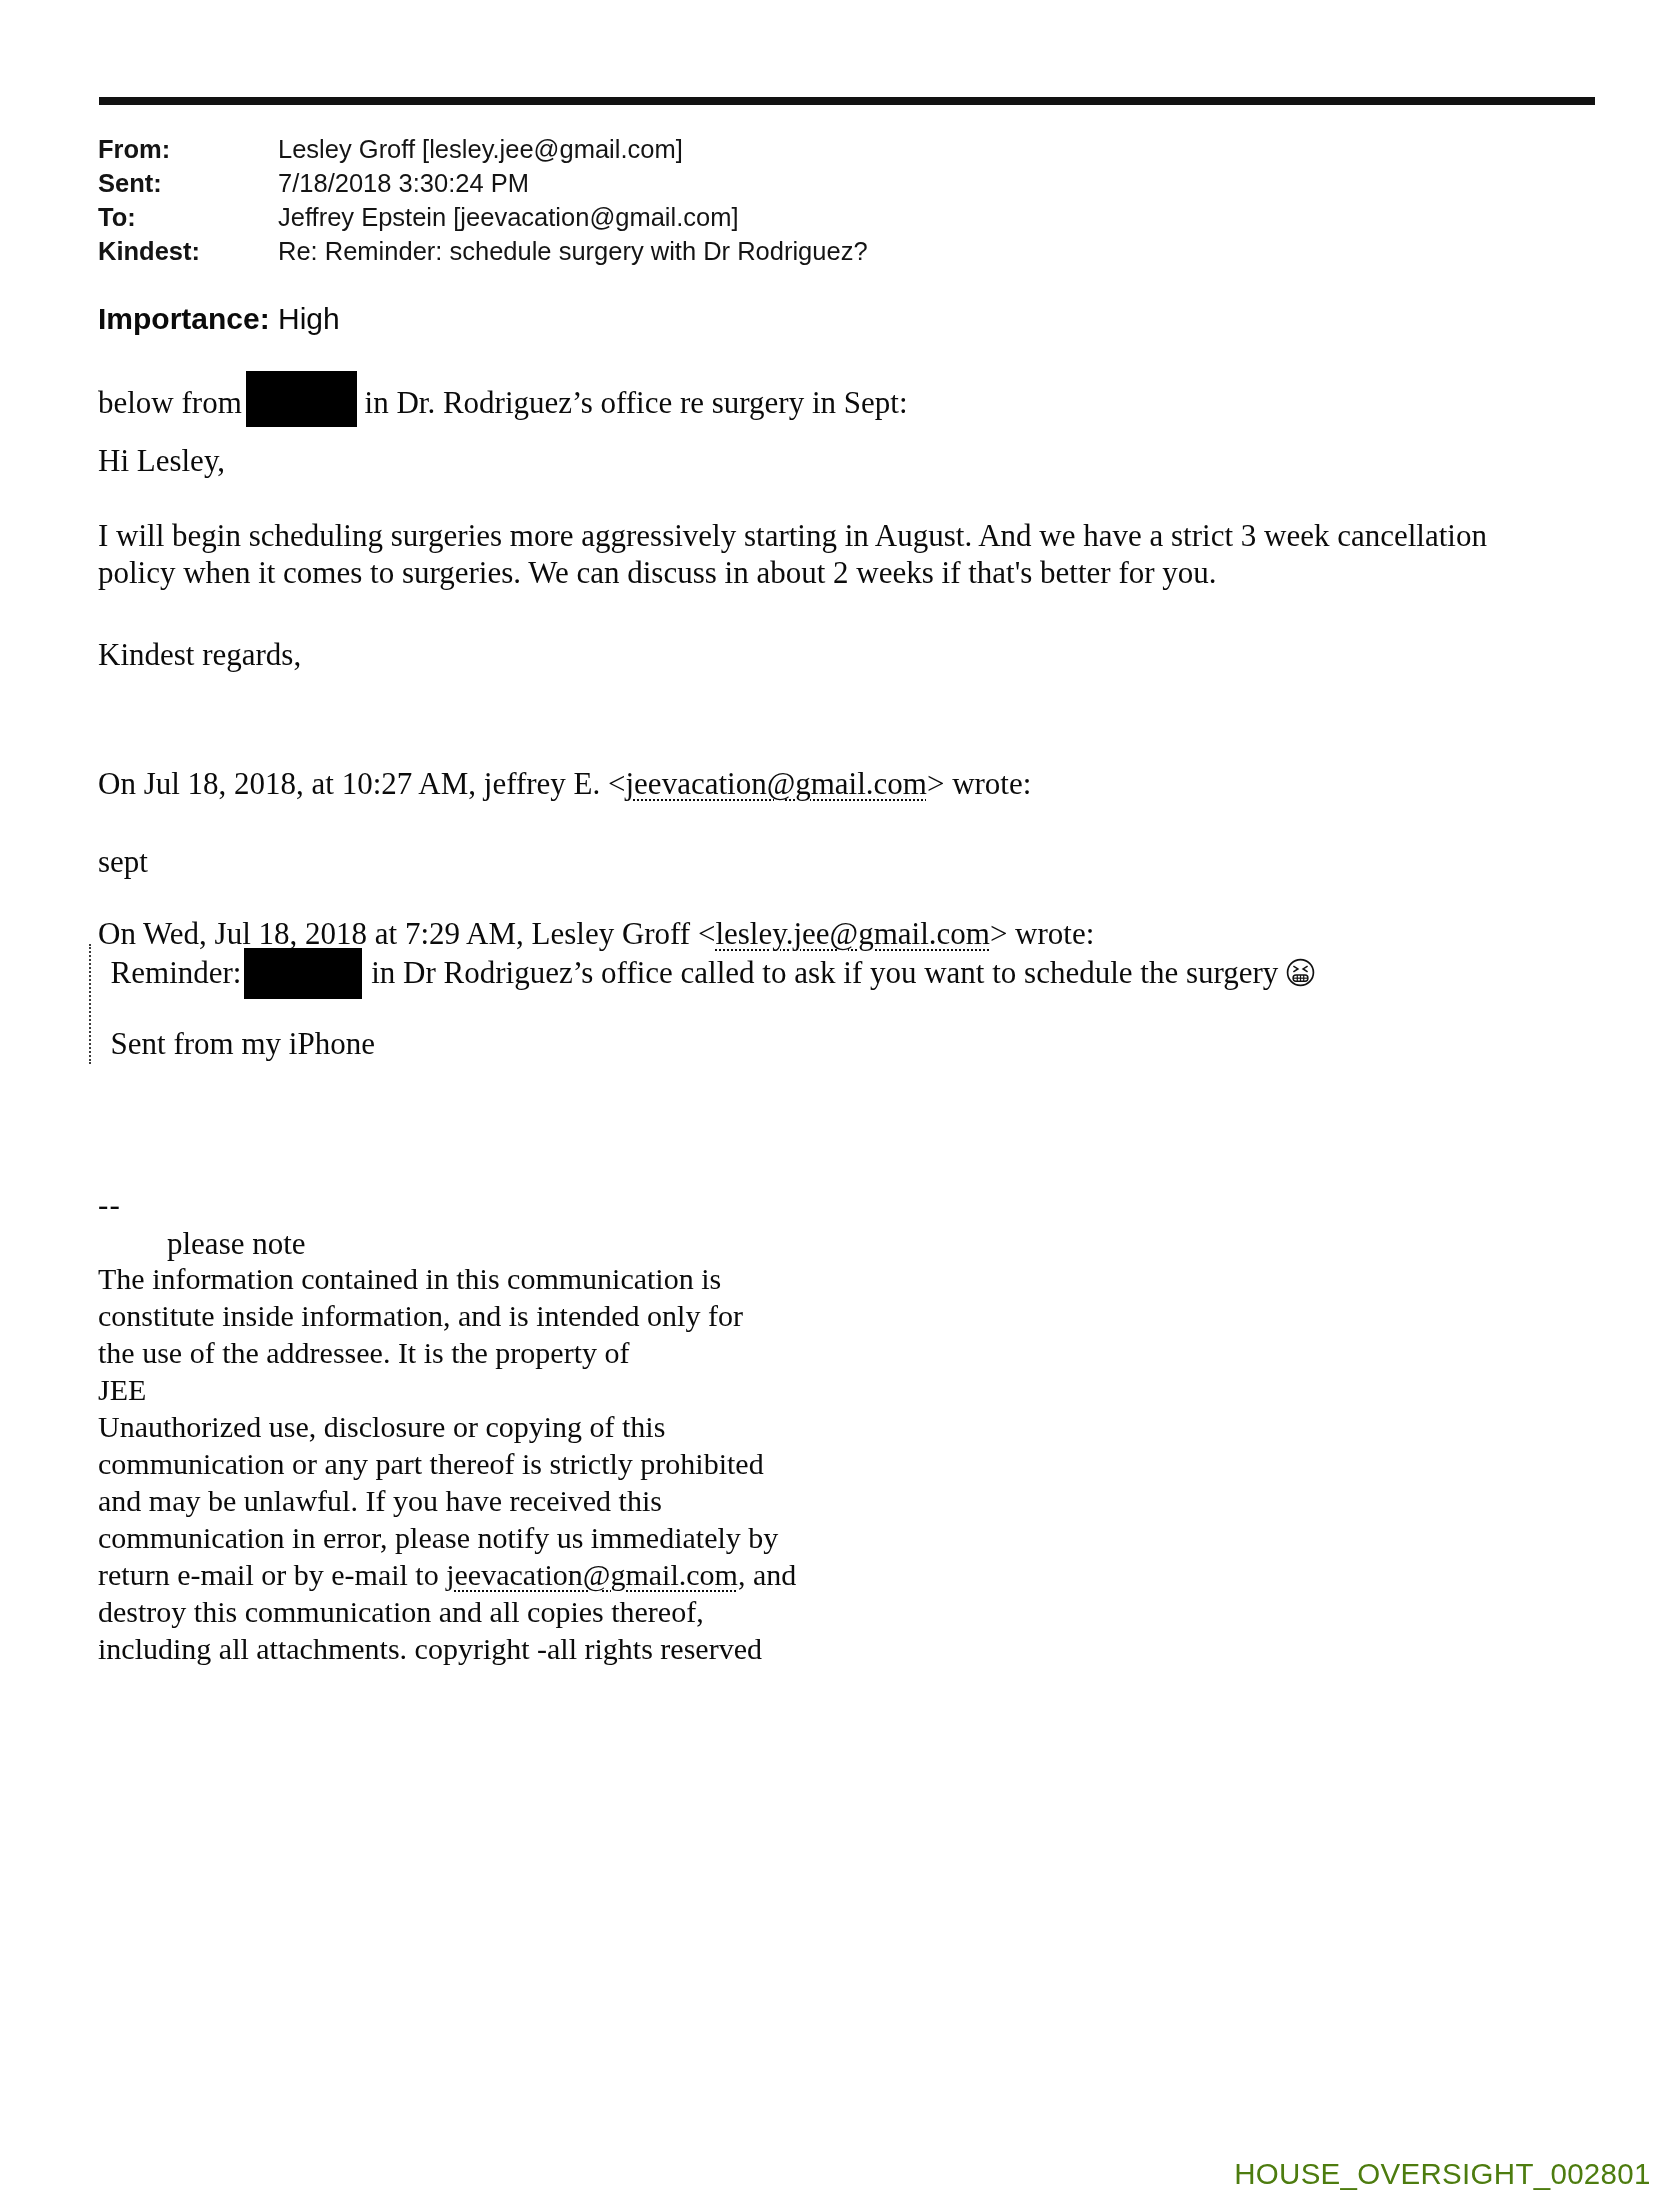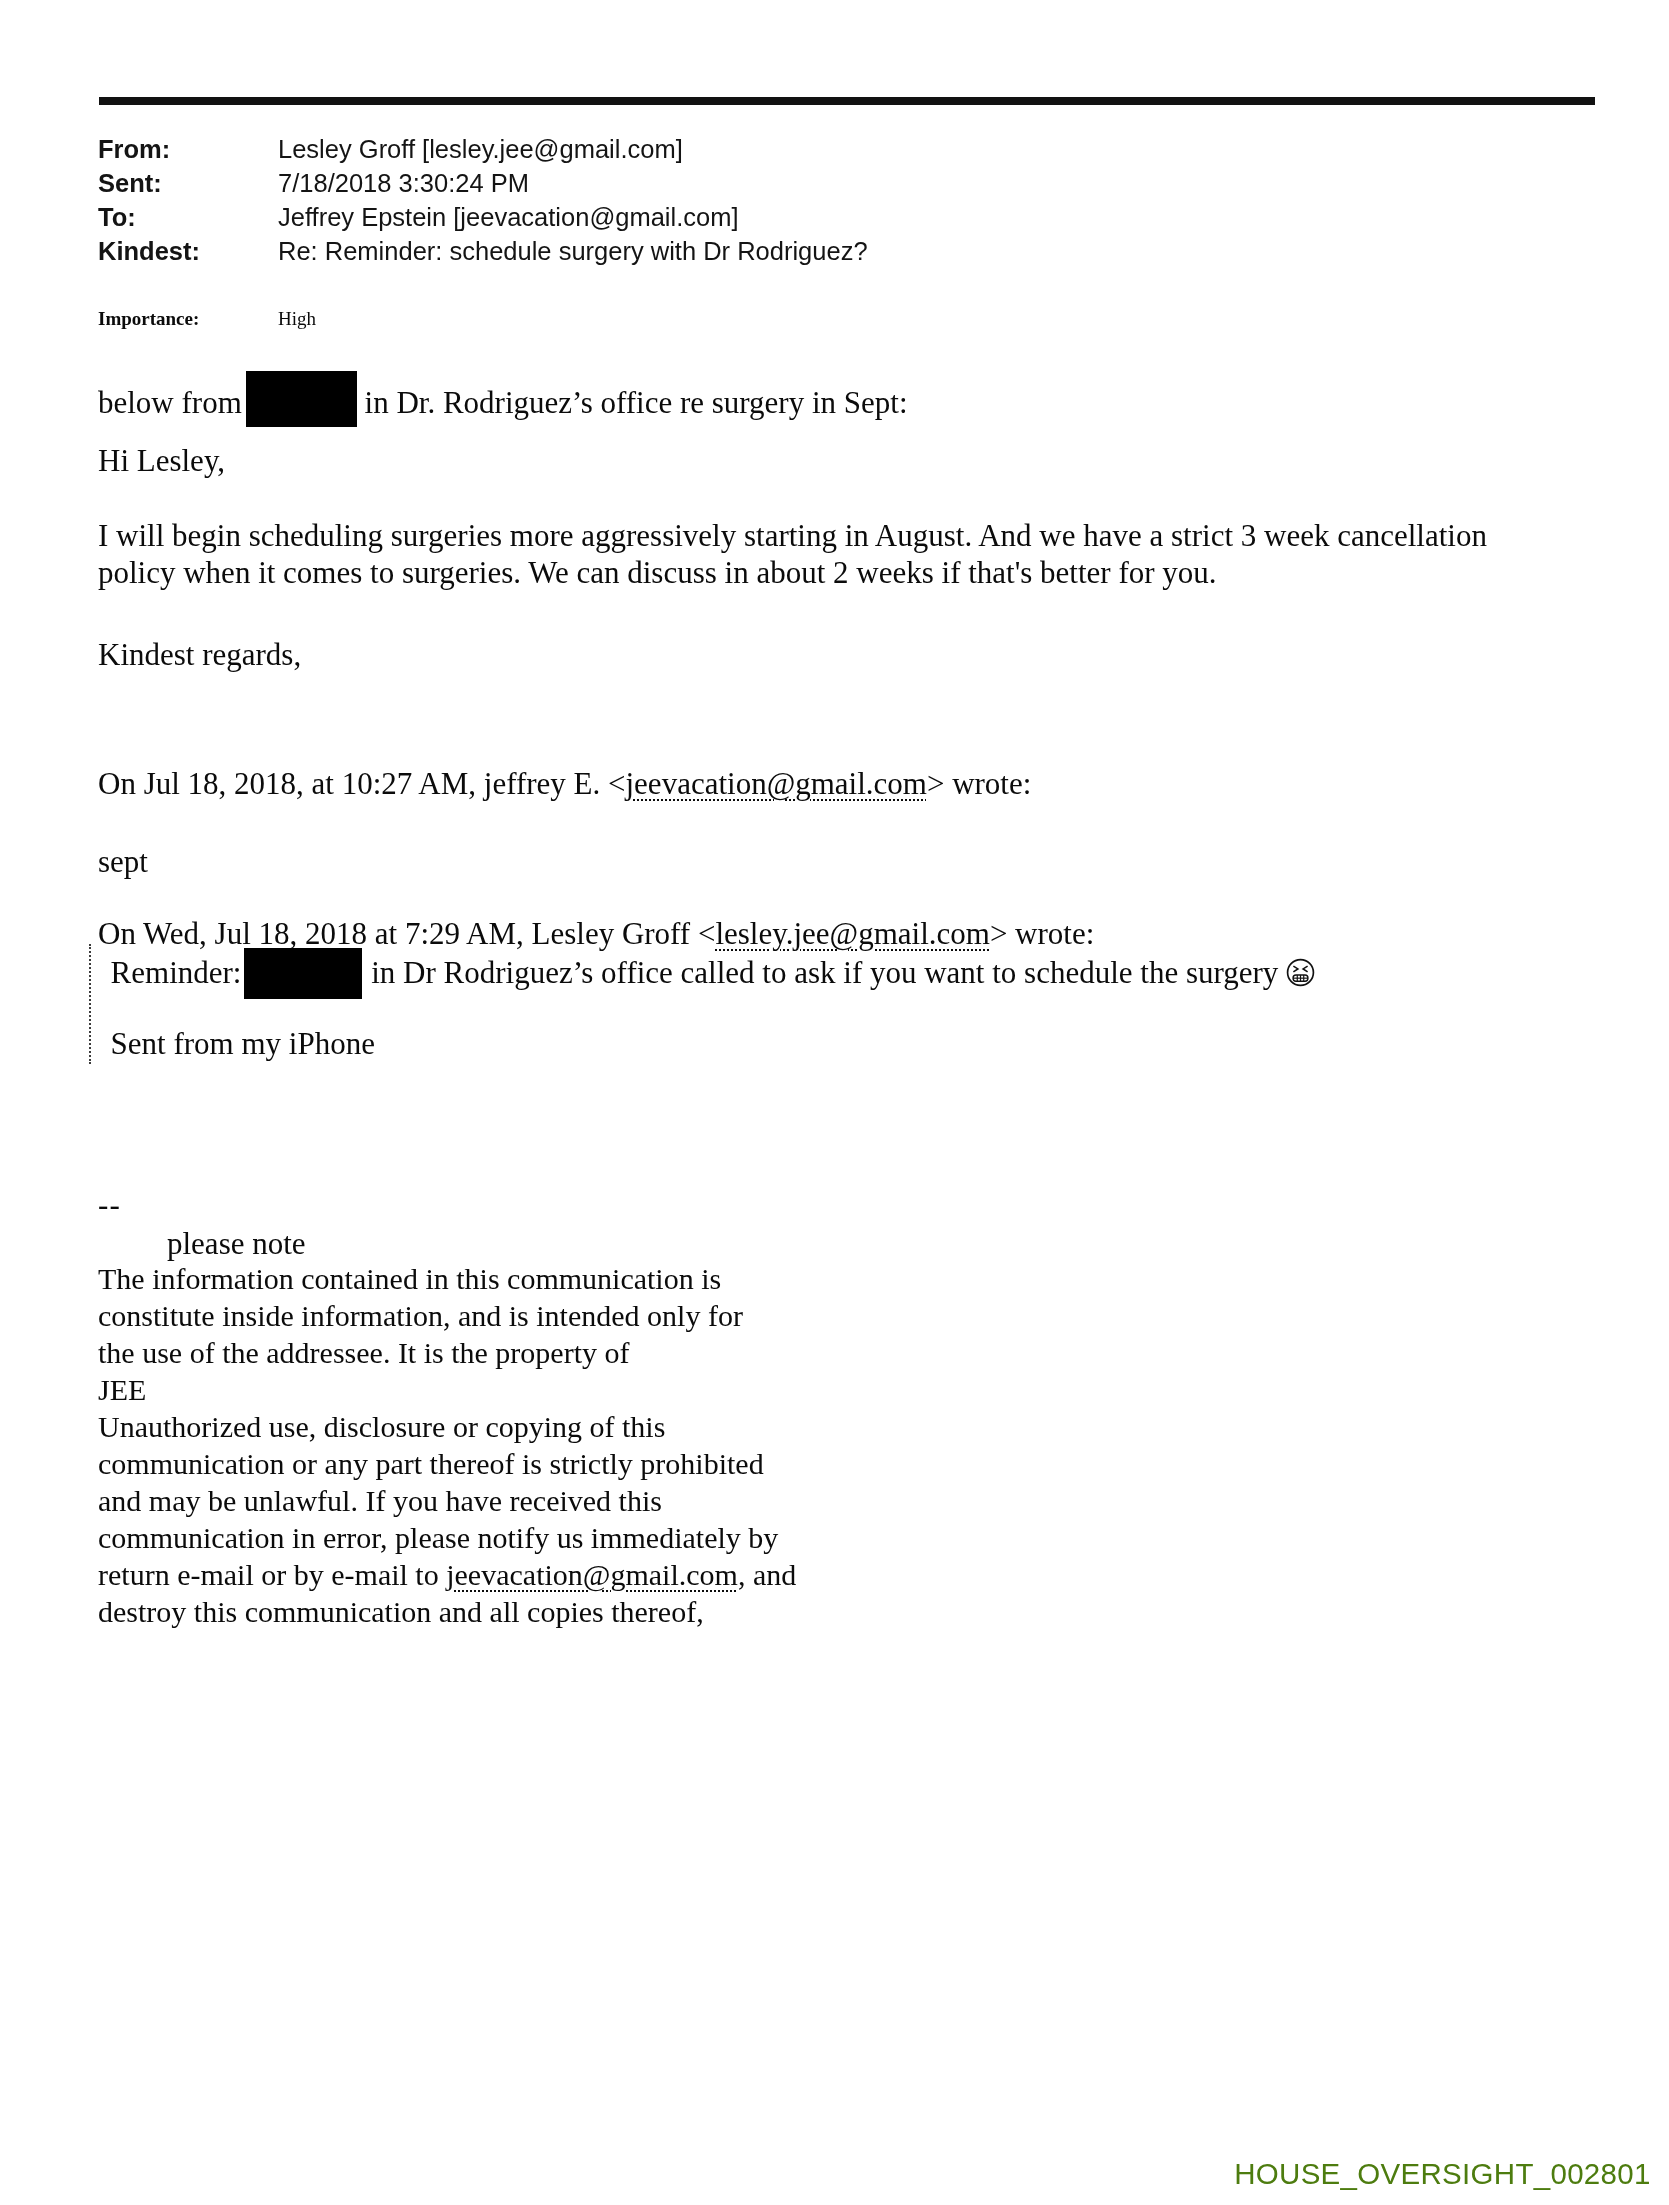--- a/index.html
+++ b/index.html
@@ -31,22 +31,22 @@
     font-family: "Liberation Sans", sans-serif;
     font-size: 25.5px; line-height: 34px;
     color: #141414;
   }
   .hdr-row { display: flex; }
   .hdr-label { width: 180px; font-weight: 700; }
   .hdr-value { white-space: nowrap; }
 
   .importance {
     left: 98px; top: 302px;
-    font-family: Liberation Serif, serif;
-    font-size: 19px; line-height: 34px;
+    font-family: Liberation Sans, sans-serif;
+    font-size: 30px; line-height: 34px;
     display: flex;
   }
 
   
   .serif { font-size: 31px; line-height: 37px; white-space: nowrap; }
 
   .intro { left: 98px; top: 370px; line-height: 65px; }
   .redaction {
     display: inline-block;
     background: #000000;
@@ -180,18 +180,19 @@
     <div>the use of the addressee. It is the property of</div>
     <div>JEE</div>
     <div>Unauthorized use, disclosure or copying of this</div>
     <div>communication or any part thereof is strictly prohibited</div>
     <div>and may be unlawful. If you have received this</div>
     <div>communication in error, please notify us immediately by</div>
     <div>
       <span>return e-mail or by e-mail to </span><a href="#" class="email-link">jeevacation@gmail.com</a><span>, and</span>
     </div>
     <div>destroy this communication and all copies thereof,</div>
+    <div>including all attachments. copyright -all rights reserved</div>
   </div>
 
   <div class="abs footer">HOUSE_OVERSIGHT_002801</div>
 
 </div>
 
 
 </body></html>

